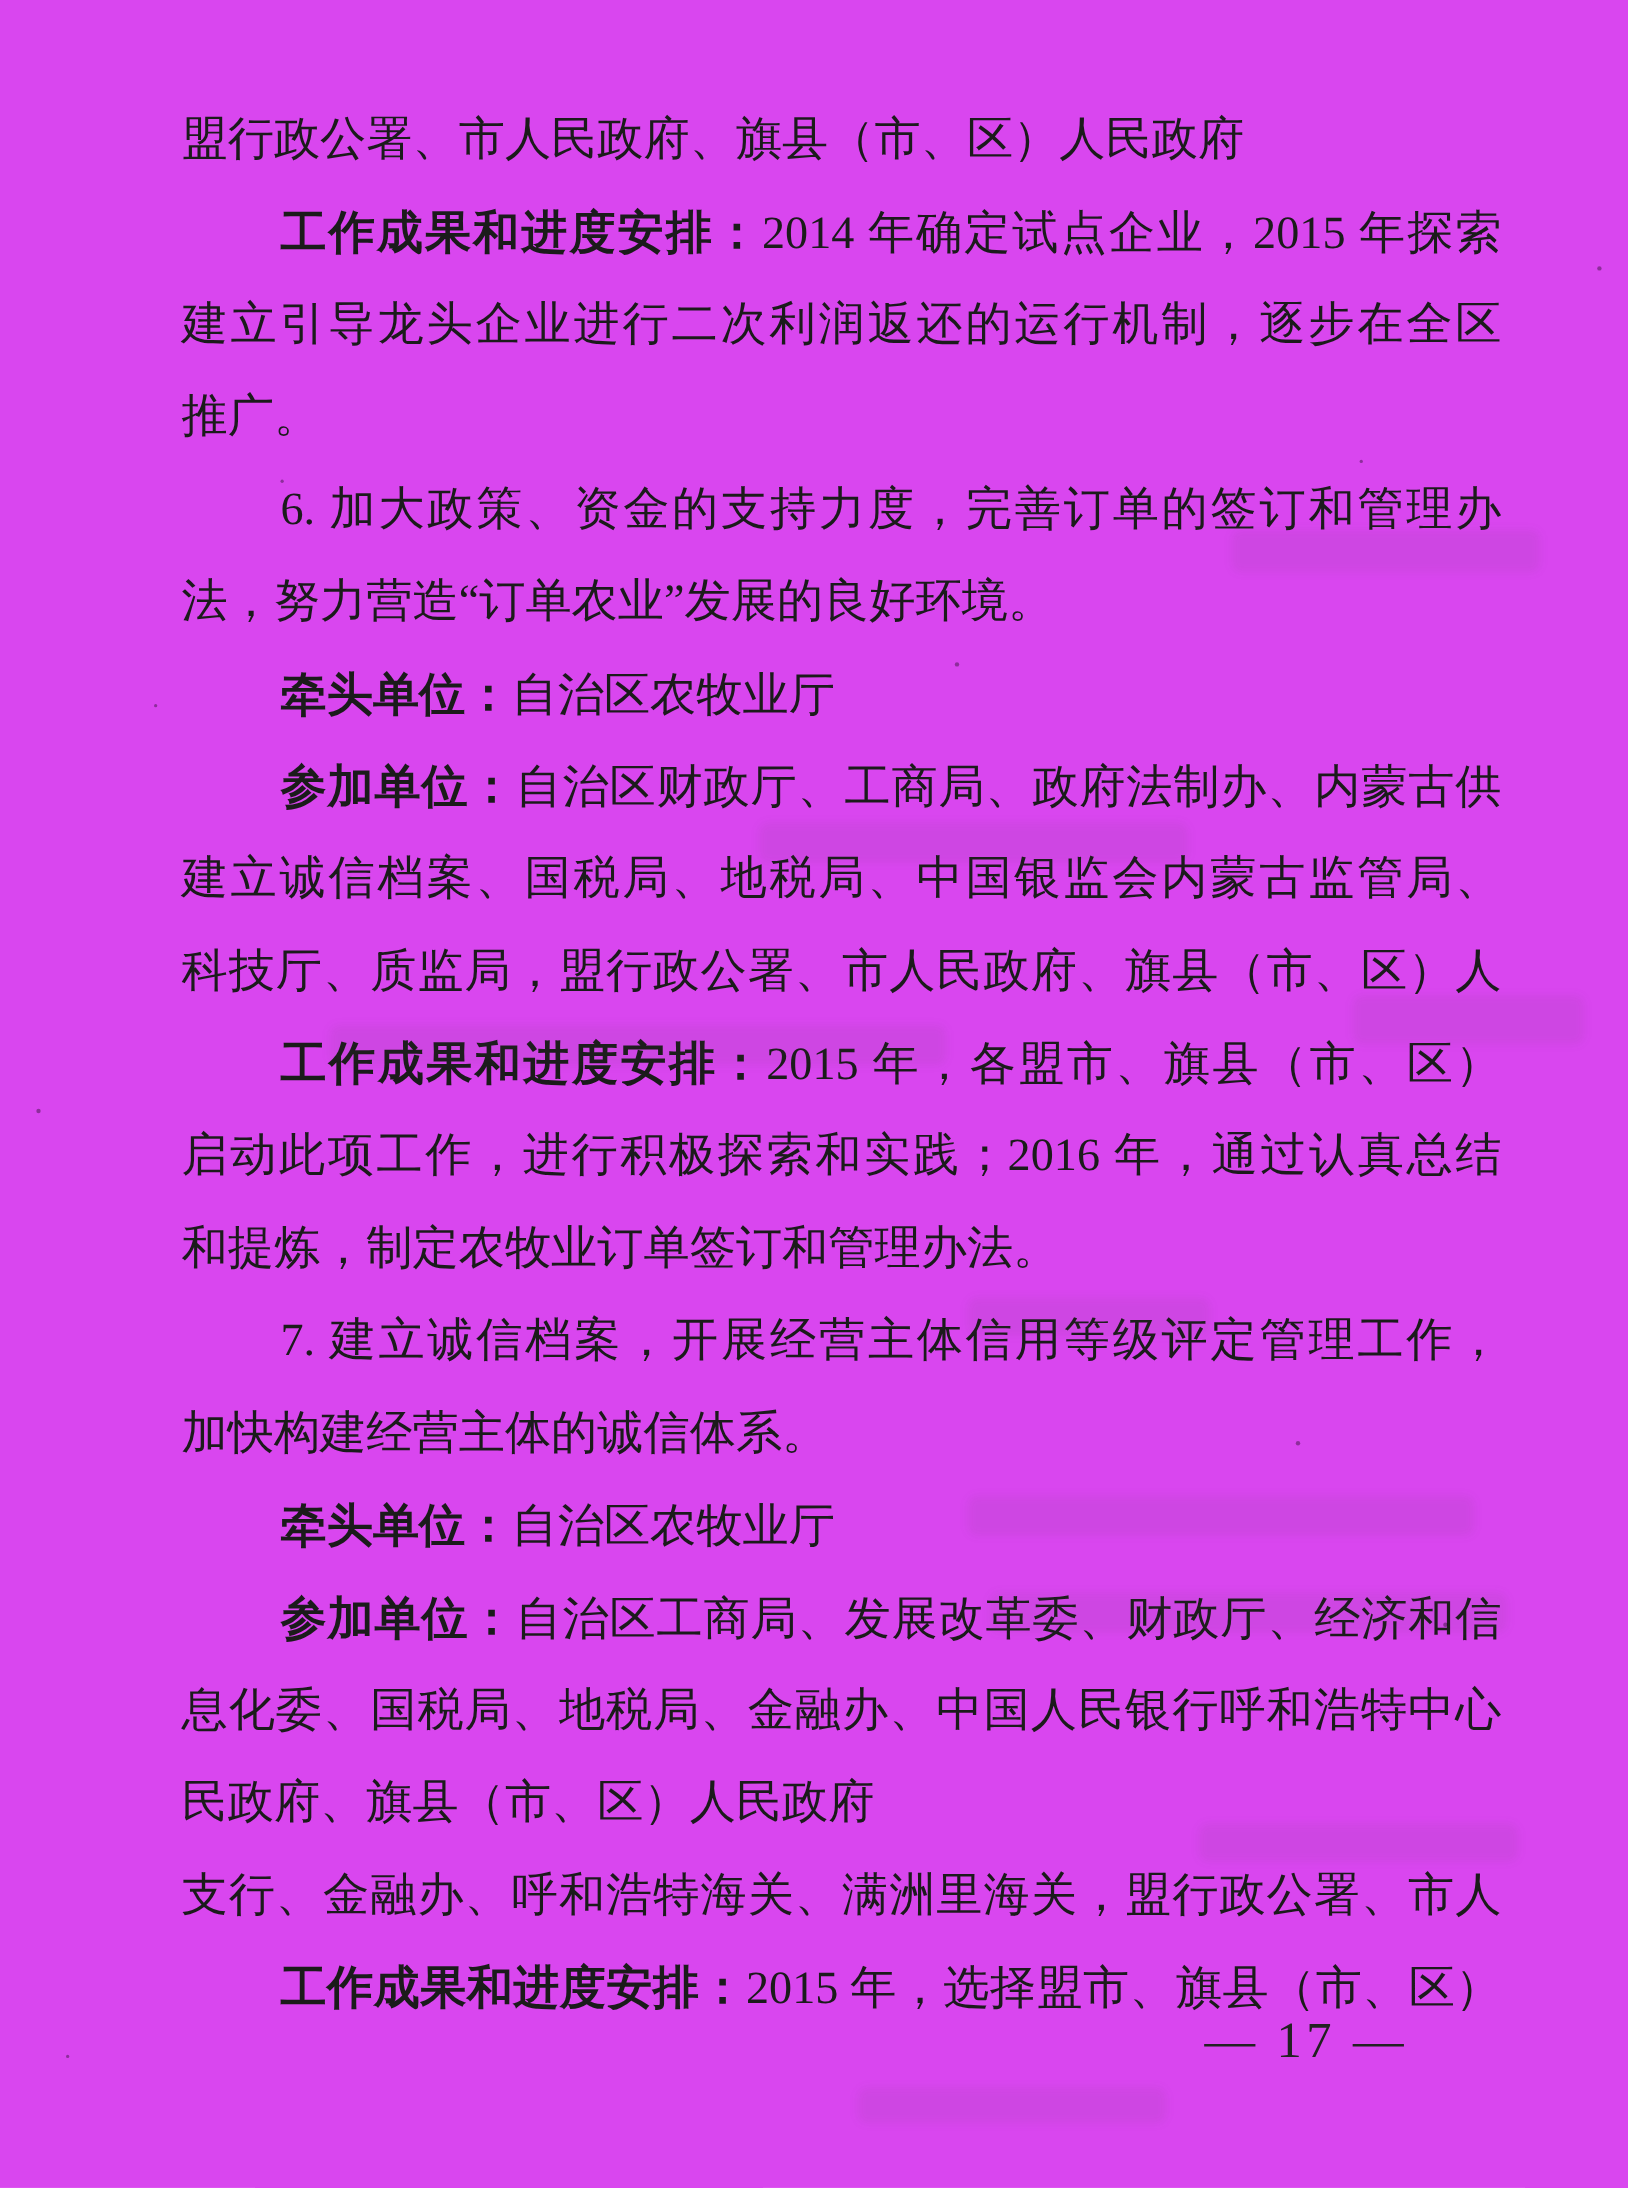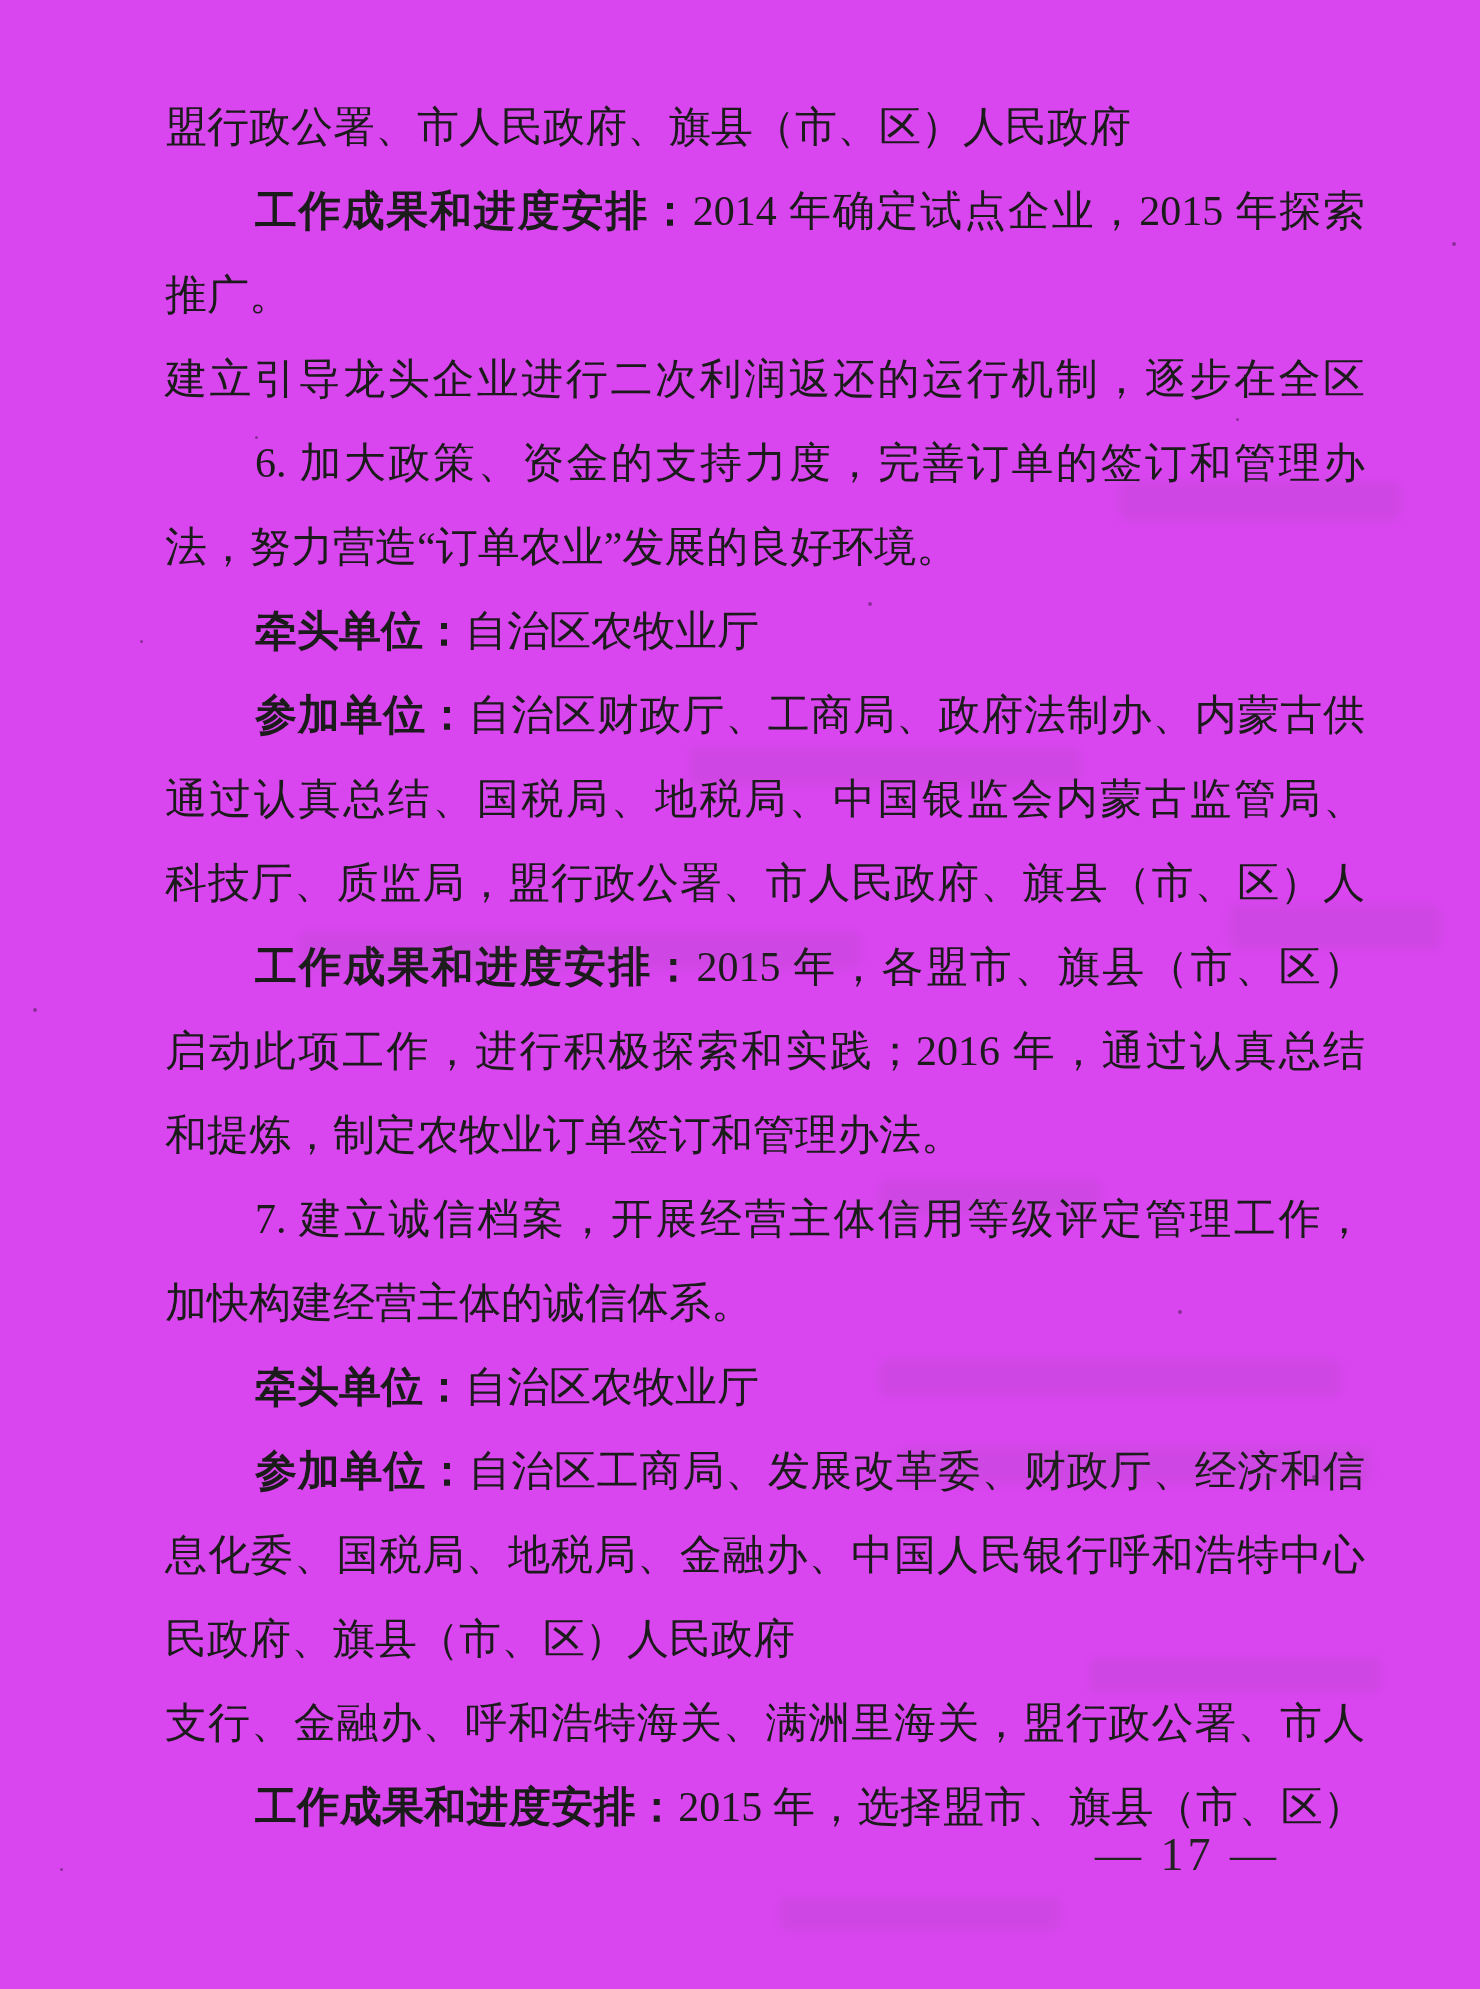--- a/index.html
+++ b/index.html
@@ -34,27 +34,27 @@
   .speck{position:absolute;background:rgba(0,0,0,0.35);border-radius:50%;}
 </style>
 </head>
 <body>
 
 <div class="page">
 
   <div class="doc">
       <div class="line">盟行政公署、市人民政府、旗县（市、区）人民政府</div>
       <div class="line indent justify"><span class="lead">工作成果和进度安排：</span>2014 年确定试点企业，2015 年探索</div>
+      <div class="line justify">建立引导龙头企业进行二次利润返还的运行机制，逐步在全区</div>
       <div class="line">推广。</div>
-      <div class="line justify">建立引导龙头企业进行二次利润返还的运行机制，逐步在全区</div>
       <div class="line indent justify">6. 加大政策、资金的支持力度，完善订单的签订和管理办</div>
       <div class="line">法，努力营造“订单农业”发展的良好环境。</div>
       <div class="line indent"><span class="lead">牵头单位：</span>自治区农牧业厅</div>
       <div class="line indent justify"><span class="lead">参加单位：</span>自治区财政厅、工商局、政府法制办、内蒙古供</div>
-      <div class="line justify">通过认真总结、国税局、地税局、中国银监会内蒙古监管局、</div>
+      <div class="line justify">建立诚信档案、国税局、地税局、中国银监会内蒙古监管局、</div>
       <div class="line justify">科技厅、质监局，盟行政公署、市人民政府、旗县（市、区）人</div>
       <div class="line indent justify"><span class="lead">工作成果和进度安排：</span>2015 年，各盟市、旗县（市、区）</div>
       <div class="line justify">启动此项工作，进行积极探索和实践；2016 年，通过认真总结</div>
       <div class="line">和提炼，制定农牧业订单签订和管理办法。</div>
       <div class="line indent justify">7. 建立诚信档案，开展经营主体信用等级评定管理工作，</div>
       <div class="line">加快构建经营主体的诚信体系。</div>
       <div class="line indent"><span class="lead">牵头单位：</span>自治区农牧业厅</div>
       <div class="line indent justify"><span class="lead">参加单位：</span>自治区工商局、发展改革委、财政厅、经济和信</div>
       <div class="line justify">息化委、国税局、地税局、金融办、中国人民银行呼和浩特中心</div>
       <div class="line">民政府、旗县（市、区）人民政府</div>

